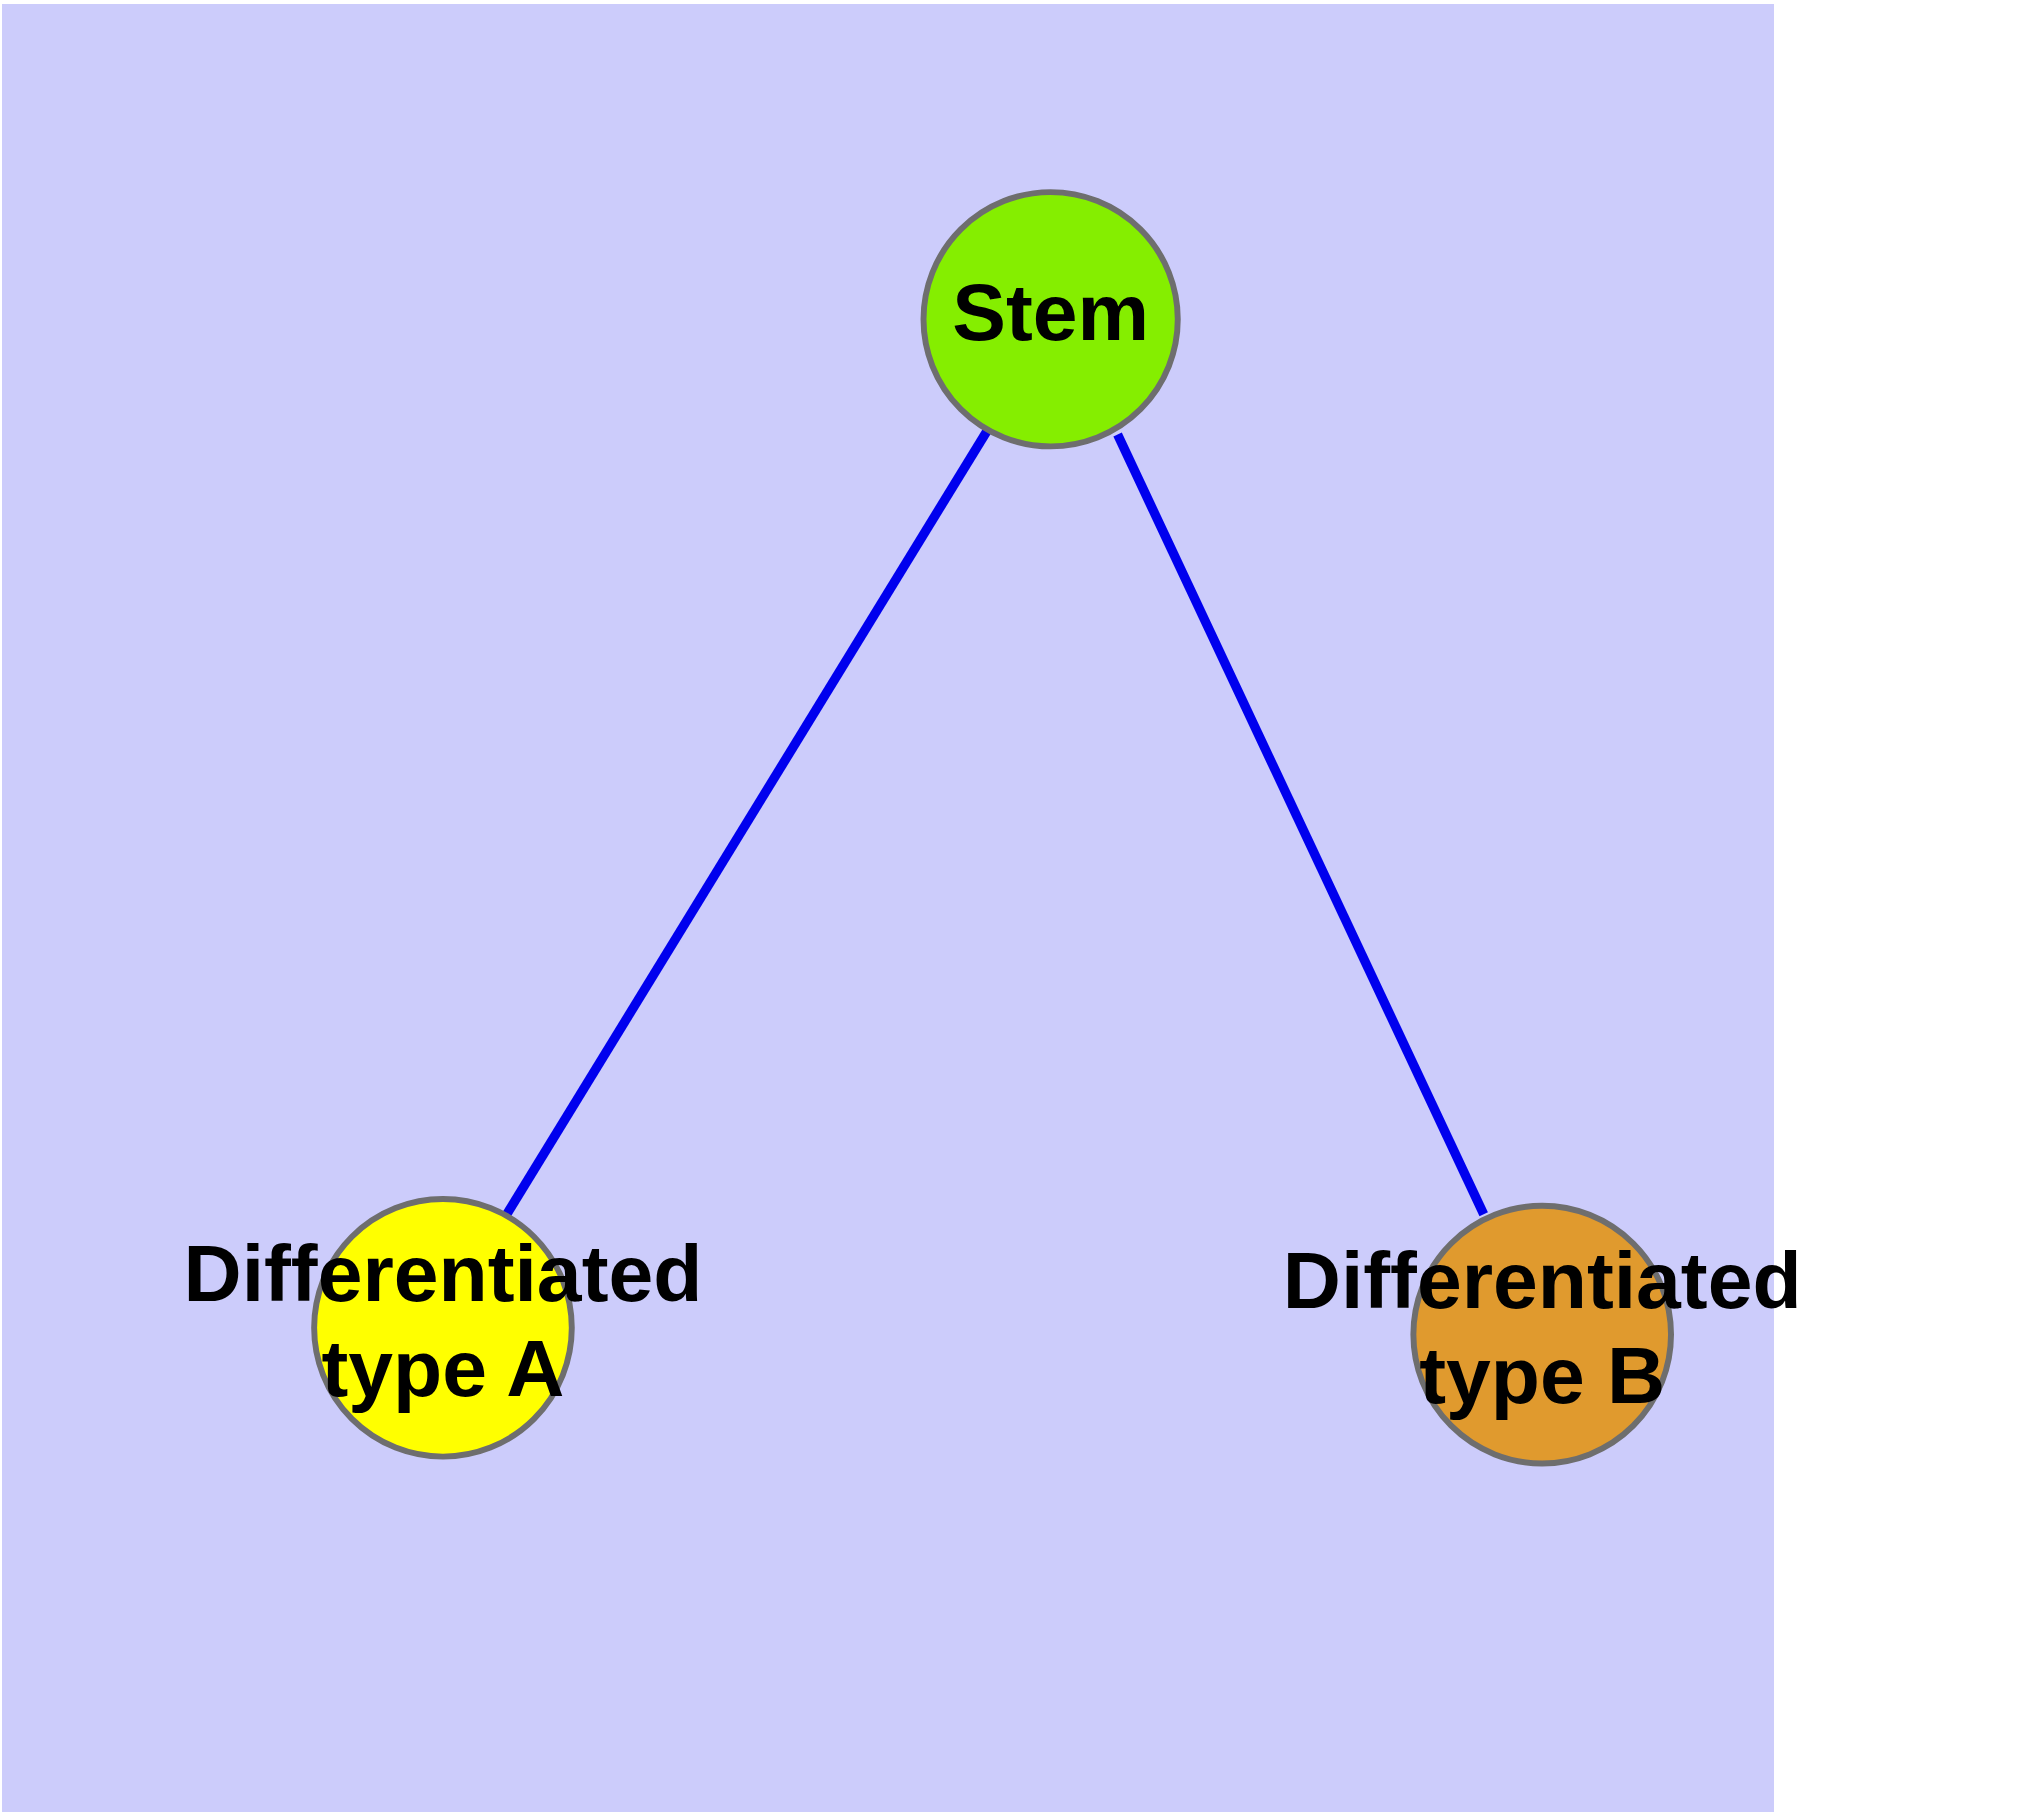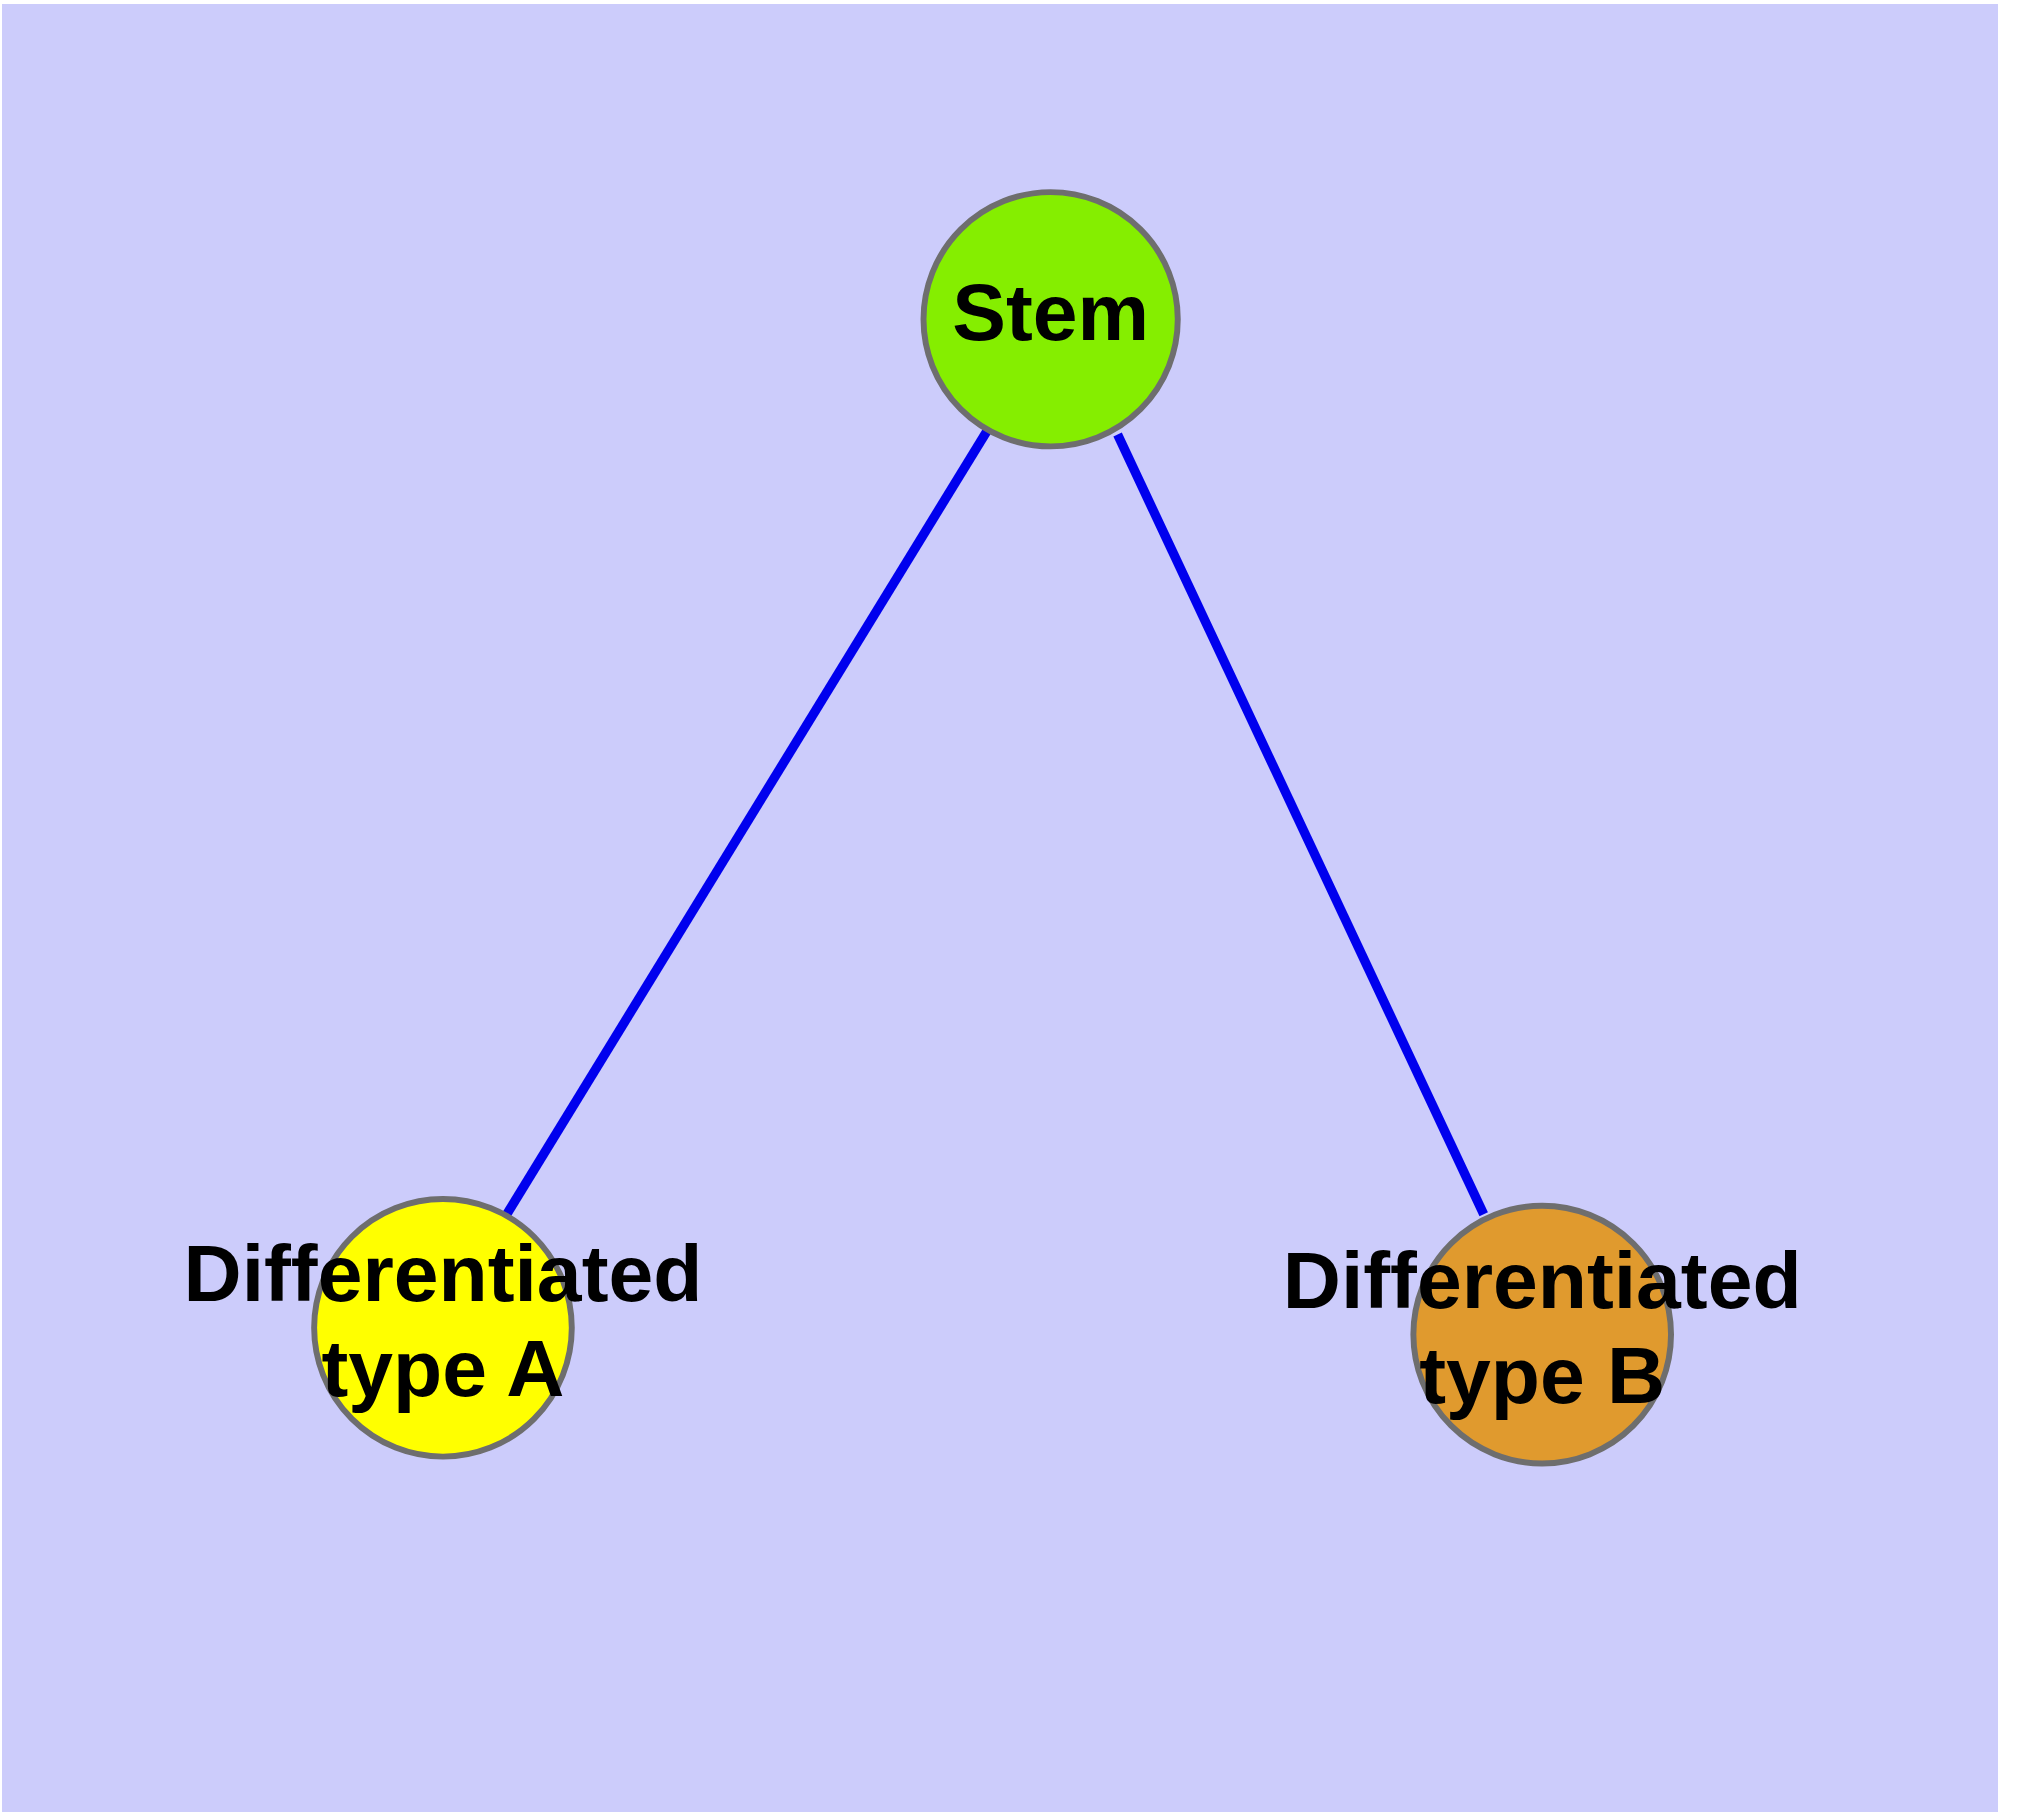--- a/index.html
+++ b/index.html
@@ -8,21 +8,21 @@
     background: #ffffff;
   }
   body {
     width: 2021px;
     height: 1812px;
     overflow: hidden;
     font-family: "Liberation Sans", sans-serif;
   }
   #canvas {
     position: relative;
-    width: 1998px;
+    width: 1774px;
     height: 1812px;
     background: #ccccfb;
     box-sizing: border-box;
     border-top: 4.2px solid #ffffff;
     border-left: 2.5px solid #ffffff;
   }
   #graph-svg {
     position: absolute;
     top: 0;
     left: 0;

